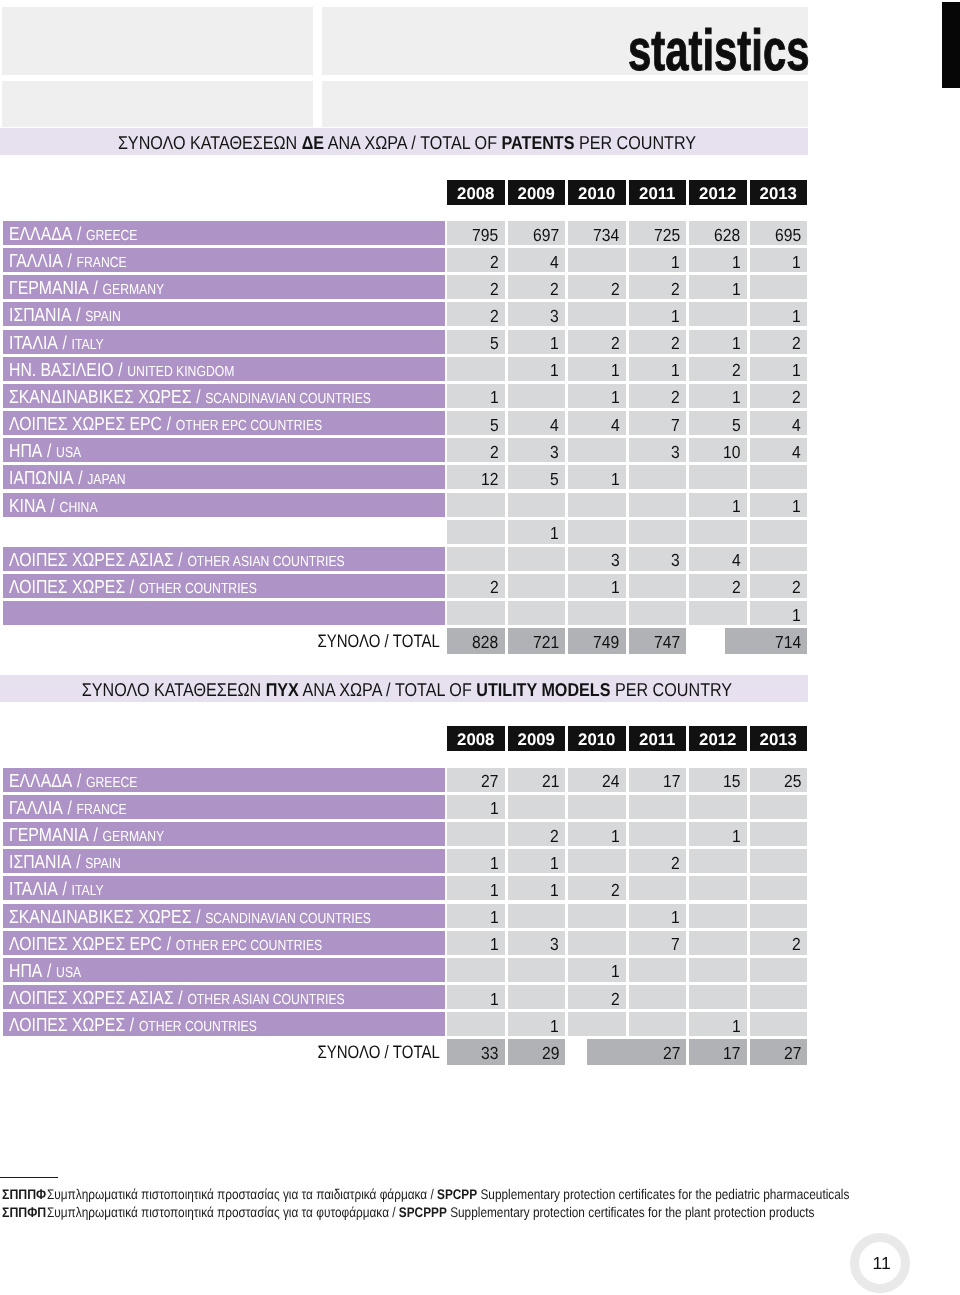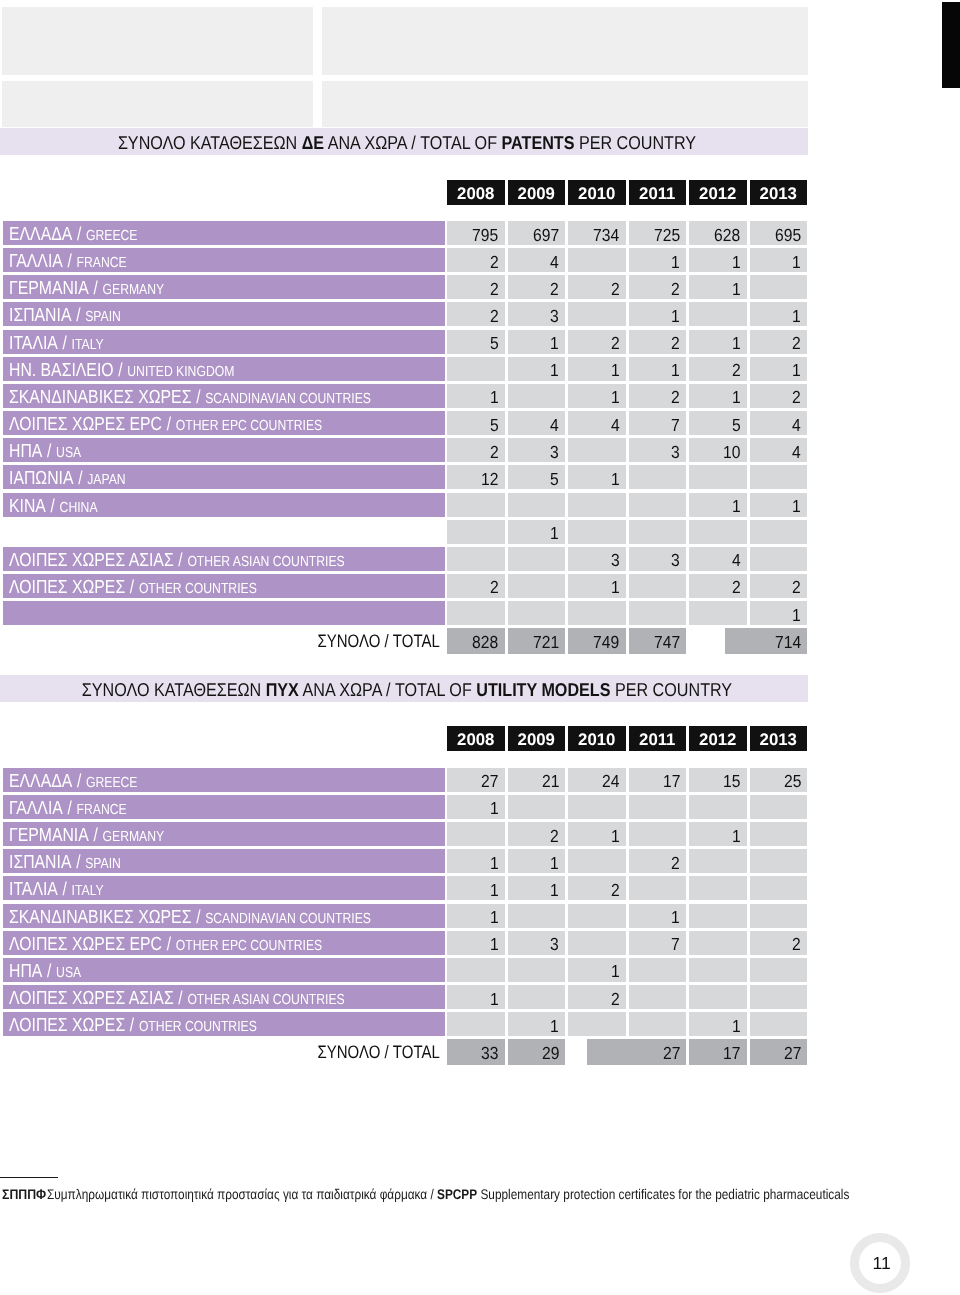--- a/index.html
+++ b/index.html
@@ -109,20 +109,23 @@
 <body>
 
 <div class="page">
 
   <div class="panel" id="panel-tl"></div>
   <div class="panel" id="panel-tr"></div>
   <div class="panel" id="panel-bl"></div>
   <div class="panel" id="panel-br"></div>
   <div id="black-tab"></div>
 
+  <div class="statistics-title">
+    <span>statistics</span>
+  </div>
 
   <div id="tables-root">
       <div class="caption" style="top: 128px;">
         <div class="inner"><span>ΣΥΝΟΛΟ ΚΑΤΑΘΕΣΕΩΝ </span><b>ΔΕ</b><span> ΑΝΑ ΧΩΡΑ / TOTAL OF </span><b>PATENTS</b><span> PER COUNTRY</span></div>
       </div>
       <div class="yearhead" style="top: 180px;">
         <div class="yearcell" style="left: 447px; width: 57.5px;">
           <span>2008</span>
         </div>
         <div class="yearcell" style="left: 507.5px; width: 57.5px;">
@@ -781,18 +784,22 @@
         </div>
       </div>
     </div>
 
   <div id="footrule"></div>
   <div class="footnotes" id="footnotes">
       <div class="fn">
         <span class="abbr">ΣΠΠΠΦ</span>
         <span class="body"><span>Συμπληρωματικά πιστοποιητικά προστασίας για τα παιδιατρικά φάρμακα / </span><span class="code">SPCPP</span><span> Supplementary protection certificates for the pediatric pharmaceuticals</span></span>
       </div>
+      <div class="fn">
+        <span class="abbr">ΣΠΠΦΠ</span>
+        <span class="body"><span>Συμπληρωματικά πιστοποιητικά προστασίας για τα φυτοφάρμακα / </span><span class="code">SPCPPP</span><span> Supplementary protection certificates for the plant protection products</span></span>
+      </div>
     </div>
 
   <div id="pagenum">
     <span>11</span>
   </div>
 </div>
 
 </body></html>

